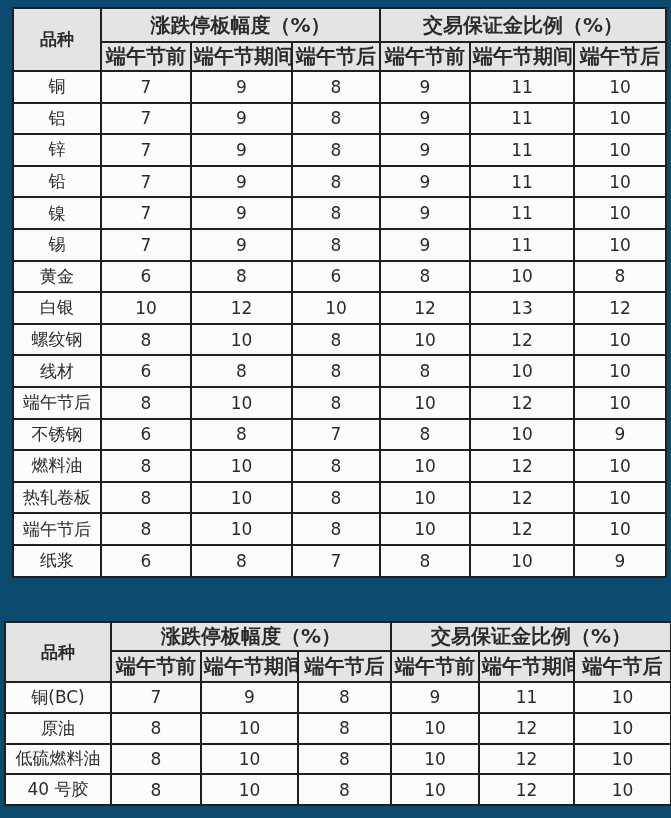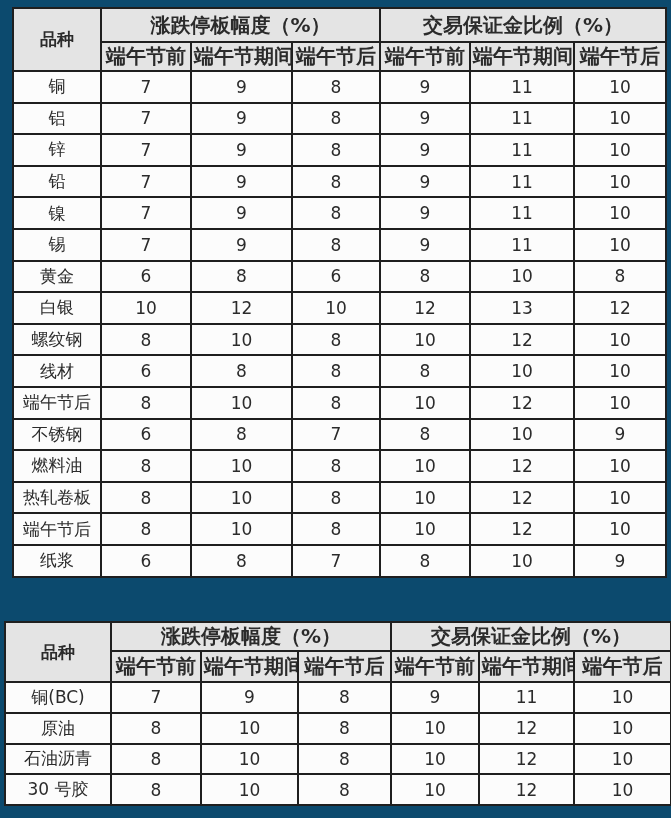--- a/index.html
+++ b/index.html
@@ -273,30 +273,30 @@
         <tr>
           <td class="variety-cell">原油</td>
           <td class="value-cell">8</td>
           <td class="value-cell">10</td>
           <td class="value-cell">8</td>
           <td class="value-cell">10</td>
           <td class="value-cell">12</td>
           <td class="value-cell">10</td>
         </tr>
         <tr>
-          <td class="variety-cell">石油沥青</td>
-          <td class="value-cell">8</td>
-          <td class="value-cell">10</td>
-          <td class="value-cell">8</td>
-          <td class="value-cell">10</td>
-          <td class="value-cell">12</td>
-          <td class="value-cell">10</td>
-        </tr>
-        <tr>
-          <td class="variety-cell">30 号胶</td>
+          <td class="variety-cell">低硫燃料油</td>
+          <td class="value-cell">8</td>
+          <td class="value-cell">10</td>
+          <td class="value-cell">8</td>
+          <td class="value-cell">10</td>
+          <td class="value-cell">12</td>
+          <td class="value-cell">10</td>
+        </tr>
+        <tr>
+          <td class="variety-cell">40 号胶</td>
           <td class="value-cell">8</td>
           <td class="value-cell">10</td>
           <td class="value-cell">8</td>
           <td class="value-cell">10</td>
           <td class="value-cell">12</td>
           <td class="value-cell">10</td>
         </tr>
       </tbody>
     </table>
 </div>

